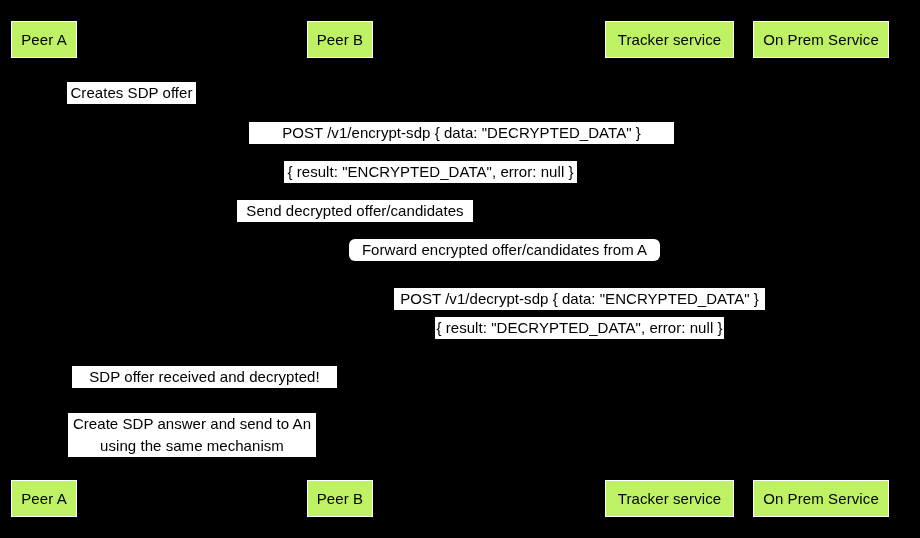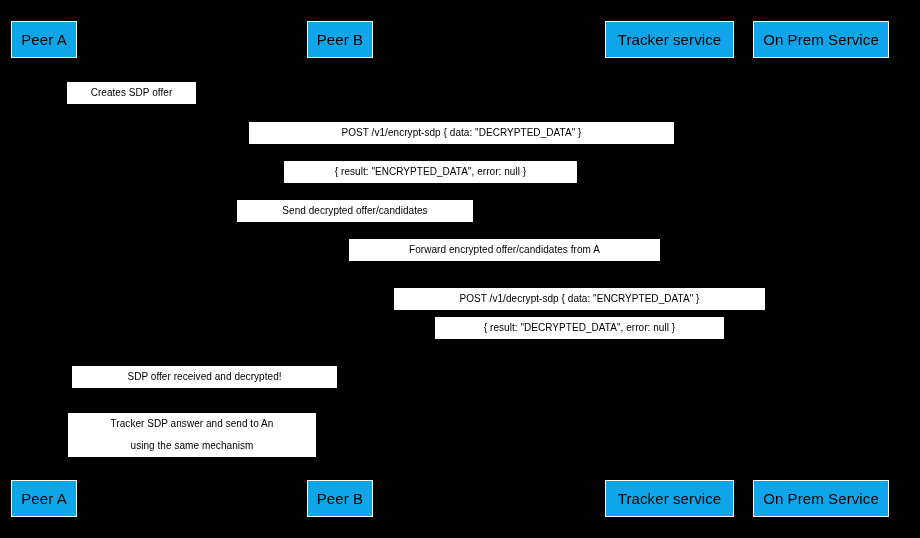--- a/index.html
+++ b/index.html
@@ -20,39 +20,39 @@
     position: absolute;
     inset: 0;
     width: 920px;
     height: 538px;
   }
 
   
   .participant {
     position: absolute;
     box-sizing: border-box;
-    background: #0ea5e9;
+    background: #bef264;
     color: #000000;
     border: 1px solid #ffffff;
     font-size: 15px;
     line-height: 1;
     display: flex;
     align-items: center;
     justify-content: center;
     white-space: nowrap;
     letter-spacing: 0.1px;
   }
 
   
   .msg-label {
     position: absolute;
     box-sizing: border-box;
     background: #ffffff;
     color: #000000;
-    font-size: 10px;
+    font-size: 15px;
     line-height: 22px;
     height: 22px;
     padding: 0 1px;
     white-space: nowrap;
     text-align: center;
     letter-spacing: 0.05px;
   }
 
   .msg-label.two-line {
     height: 44px;
@@ -99,38 +99,38 @@
   </div>
 
   <div class="msg-label" style="left:284px; top:161px; width:293px;">
     <span>{ result: "ENCRYPTED_DATA", error: null }</span>
   </div>
 
   <div class="msg-label" style="left:237px; top:200px; width:236px;">
     <span>Send decrypted offer/candidates</span>
   </div>
 
-  <div class="msg-label" style="left:349px; top:239px; width:311px;">
+  <div class="msg-label" style="left:349px; top:239px; width:311px;border-radius:6px;">
     <span>Forward encrypted offer/candidates from A</span>
   </div>
 
   <div class="msg-label" style="left:394px; top:288px; width:371px;">
     <span>POST /v1/decrypt-sdp { data: "ENCRYPTED_DATA" }</span>
   </div>
 
   <div class="msg-label" style="left:435px; top:317px; width:289px;">
     <span>{ result: "DECRYPTED_DATA", error: null }</span>
   </div>
 
   <div class="msg-label" style="left:72px; top:366px; width:265px;">
     <span>SDP offer received and decrypted!</span>
   </div>
 
   <div class="msg-label two-line" style="left:68px; top:413px; width:248px;">
-    <div>Tracker SDP answer and send to An</div>
+    <div>Create SDP answer and send to An</div>
     <div>using the same mechanism</div>
   </div>
 
   <div class="participant" style="left:11px; top:480px; width:66px; height:37px;">
     <span>Peer A</span>
   </div>
   <div class="participant" style="left:307px; top:480px; width:66px; height:37px;">
     <span>Peer B</span>
   </div>
   <div class="participant" style="left:605px; top:480px; width:129px; height:37px;">

